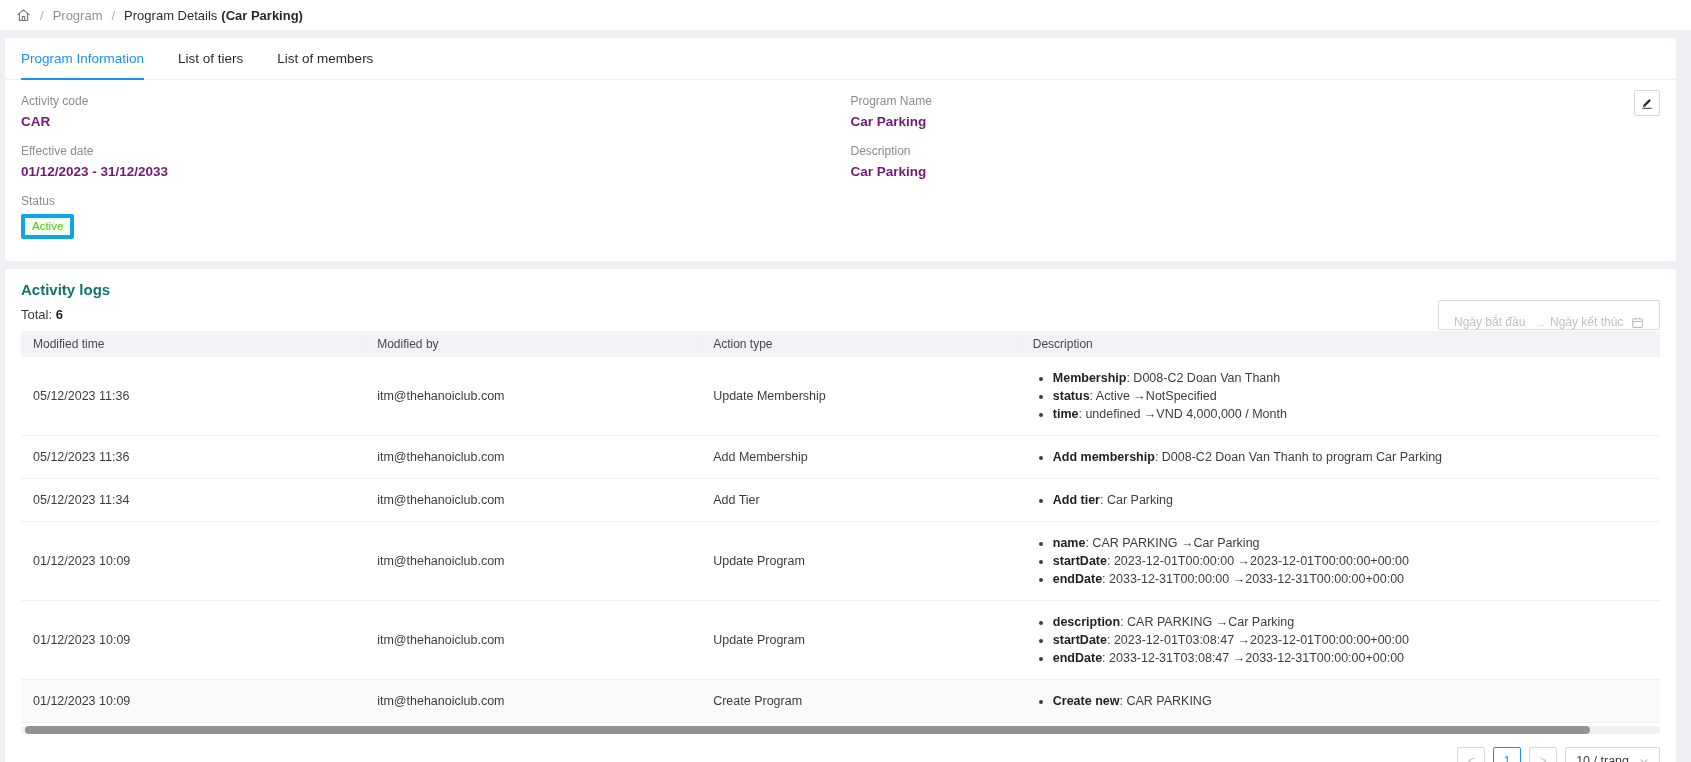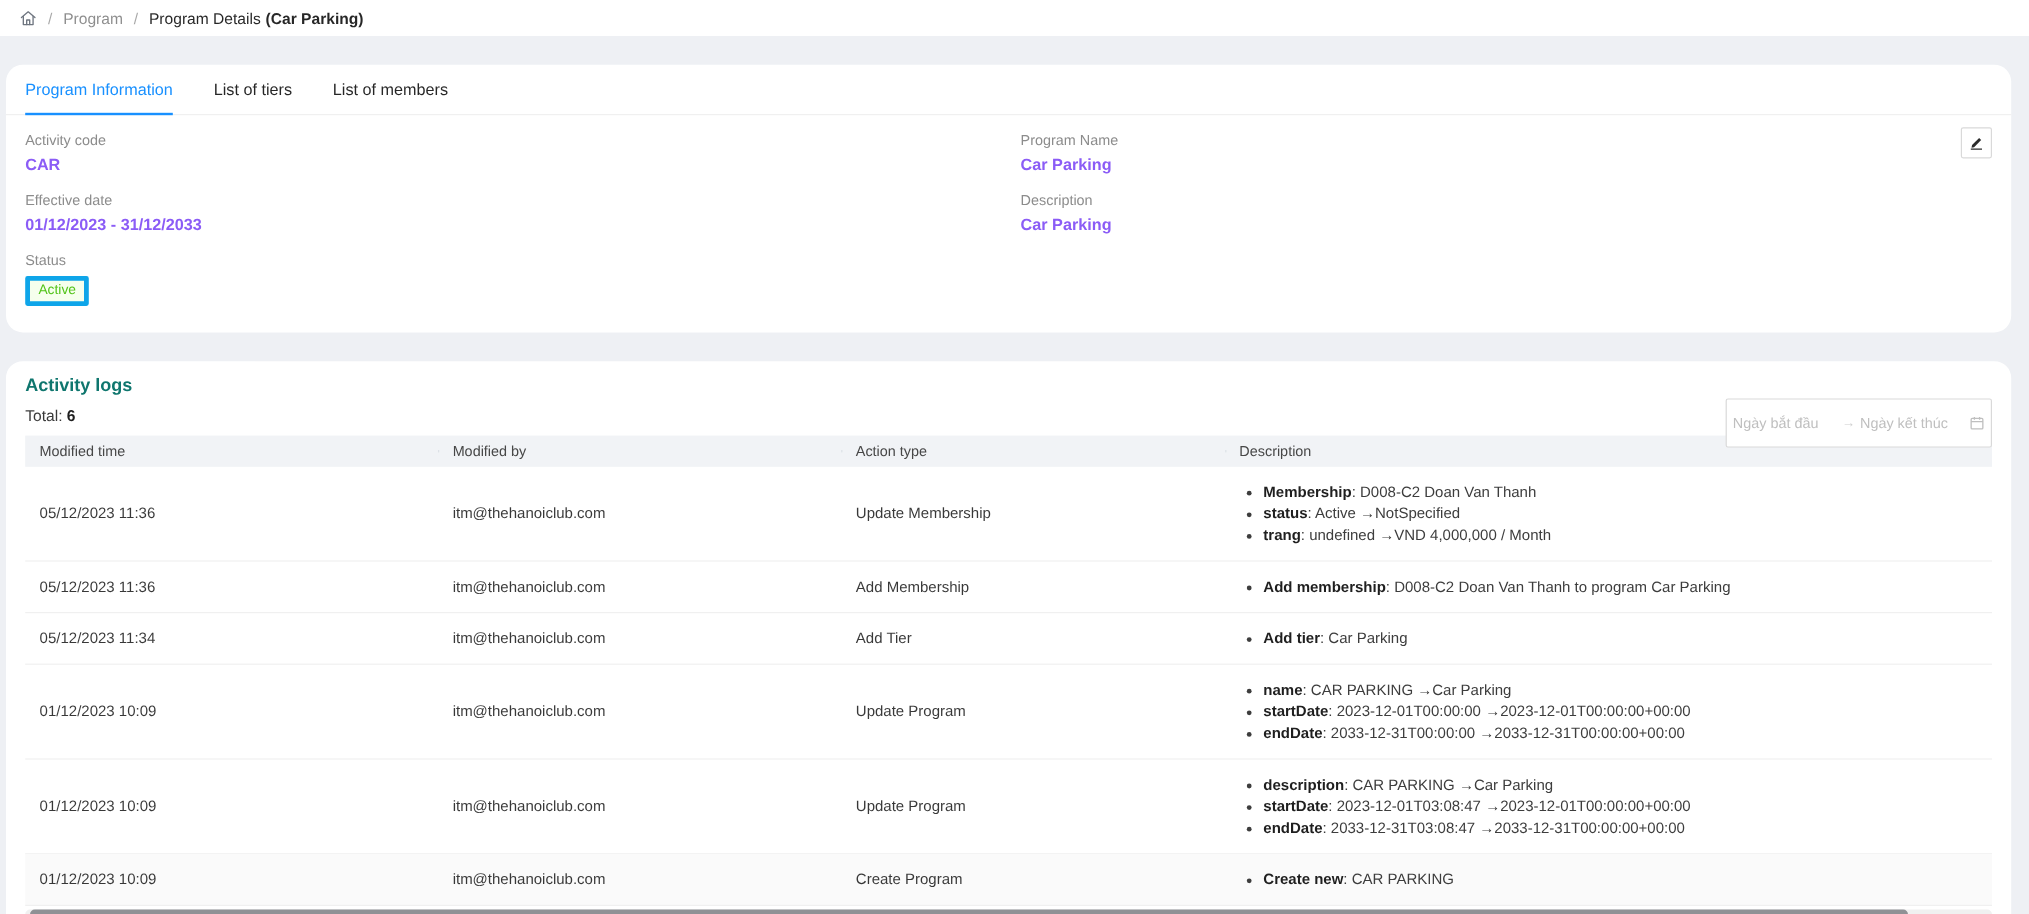--- a/index.html
+++ b/index.html
@@ -16,21 +16,21 @@
     display:flex; align-items:center;
     padding:0 16px; gap:9px; font-size:13px;
   }
   .topbar .sep { color:rgba(0,0,0,.35); }
   .crumb-muted { color:rgba(0,0,0,.45); cursor:pointer; }
   .crumb-current { color:rgba(0,0,0,.85); display:flex; gap:4px; }
   .crumb-current b { font-weight:700; }
   .home-btn { display:flex; align-items:center; cursor:pointer; }
 
   
-  .card { background:#fff; border-radius:14px; margin:24px 15px 0 5px; }
+  .card { background:#fff; border-radius:2px; margin:8px 15px 0 5px; }
 
   
   .tabs-bar {
     display:flex; gap:34px; padding:0 16px;
     border-bottom:1px solid #f0f0f0; height:42px; align-items:stretch;
   }
   .tab {
     display:flex; align-items:center; font-size:13.5px;
     color:rgba(0,0,0,.85); cursor:pointer; border-bottom:2px solid transparent;
     margin-bottom:-1px;
@@ -43,37 +43,37 @@
     position:absolute; top:10px; right:16px;
     width:26px; height:26px; background:#fff;
     border:1px solid #d9d9d9; border-radius:2px;
     display:flex; align-items:center; justify-content:center; cursor:pointer;
   }
   .info-grid {
     display:grid; grid-template-columns:1fr 1fr;
     column-gap:20px; row-gap:15px;
   }
   .field-label { font-size:12px; color:#8c8c8c; margin-bottom:6px; }
-  .field-value { font-size:13.5px; font-weight:700; color:#8b5cf6; }
+  .field-value { font-size:13.5px; font-weight:700; color:#701a75; }
   .tag {
     display:inline-block; font-size:11.5px; line-height:17px;
     color:#52c41a; background:#f6ffed; border:4px solid #0ea5e9;
     border-radius:2px; padding:0 7px; font-weight:400;
   }
 
   
   .logs-card { padding:12px 16px 12px; position:relative; }
   .logs-title { font-size:15px; font-weight:700; color:#0f766e; }
   .logs-total { margin-top:9px; font-size:13px; color:rgba(0,0,0,.78); }
   .logs-total b { font-weight:700; color:#1f1f1f; }
   .range-picker {
     position:absolute; top:31px; right:16px;
-    width:222px; height:41px; background:#fff;
+    width:222px; height:30px; background:#fff;
     border:1px solid #d9d9d9; border-radius:2px;
-    display:flex; align-items:center; padding:0 5px; gap:4px;
+    display:flex; align-items:flex-end; padding:0 15px; gap:4px;
     font-size:12px; cursor:pointer;
   }
   .range-picker .ph { color:#bfbfbf; flex:1; white-space:nowrap; }
   .range-picker .arrow { color:#cfcfcf; font-size:11px; }
   .range-picker .cal { display:flex; align-items:center; }
 
   
   .log-table { margin-top:9px; }
   .thead {
     display:flex; background:#f1f3f6; height:26px; align-items:center;
@@ -216,21 +216,21 @@
       </div>
     <div id="tbody">
         <div class="tr">
           <div class="td col-1">05/12/2023 11:36</div>
           <div class="td col-2">itm@thehanoiclub.com</div>
           <div class="td col-3">Update Membership</div>
           <div class="td col-4">
             <ul>
               <li><b>Membership</b>: D008-C2 Doan Van Thanh</li>
               <li><b>status</b>: Active →NotSpecified</li>
-              <li><b>trang</b>: undefined →VND 4,000,000 / Month</li>
+              <li><b>time</b>: undefined →VND 4,000,000 / Month</li>
             </ul>
           </div>
         </div>
         <div class="tr">
           <div class="td col-1">05/12/2023 11:36</div>
           <div class="td col-2">itm@thehanoiclub.com</div>
           <div class="td col-3">Add Membership</div>
           <div class="td col-4">
             <ul>
               <li><b>Add membership</b>: D008-C2 Doan Van Thanh to program Car Parking</li>

